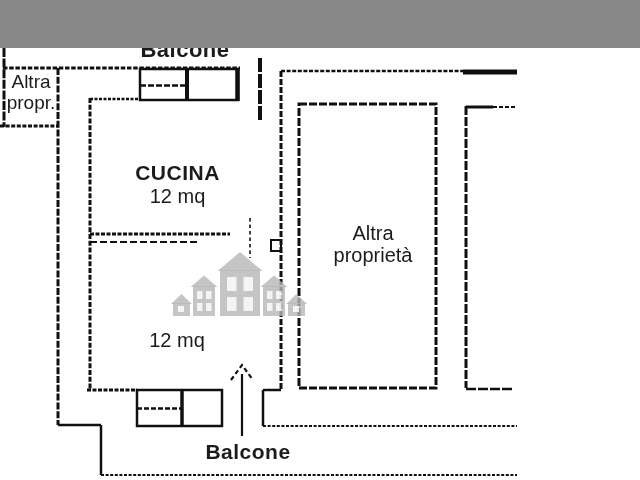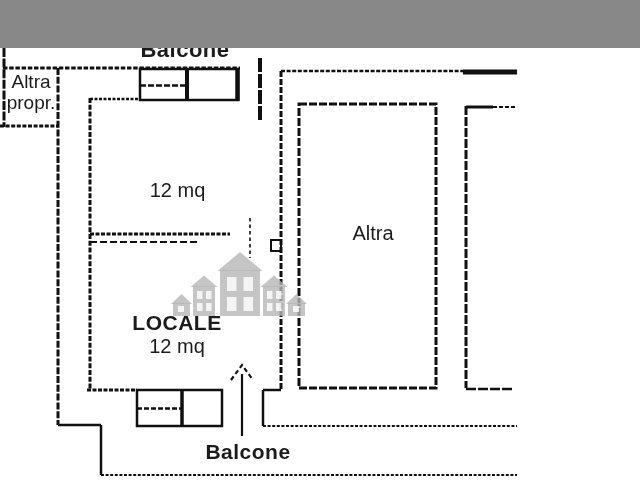--- a/index.html
+++ b/index.html
@@ -127,28 +127,29 @@
   </svg>
 
   <div class="lbl bold" style="left:140px;top:-10px;width:90px;font-size:22px;">Balcone</div>
 
   <div class="lbl" style="left:2px;top:23px;width:58px;font-size:19px;">
     <span>Altra</span><br>
     <span>propr.</span>
   </div>
 
   <div class="lbl" style="left:125px;top:113px;width:105px;">
-    <br>
+    <span class="bold" style="font-size:21px;">CUCINA</span><br>
     <span style="font-size:20px;">12 mq</span>
   </div>
 
   <div class="lbl" style="left:122px;top:263px;width:110px;">
-    <span class="bold" style="font-size:21px;">LOCALE</span><br>
+    <br>
     <span style="font-size:20px;">12 mq</span>
   </div>
 
   <div class="lbl" style="left:318px;top:174px;width:110px;font-size:20px;">
     <span>Altra</span><br>
+    <span>proprietà</span>
   </div>
 
   <div class="lbl bold" style="left:202px;top:392px;width:92px;font-size:21px;">Balcone</div>
 
 </div>
 
 </body></html>

